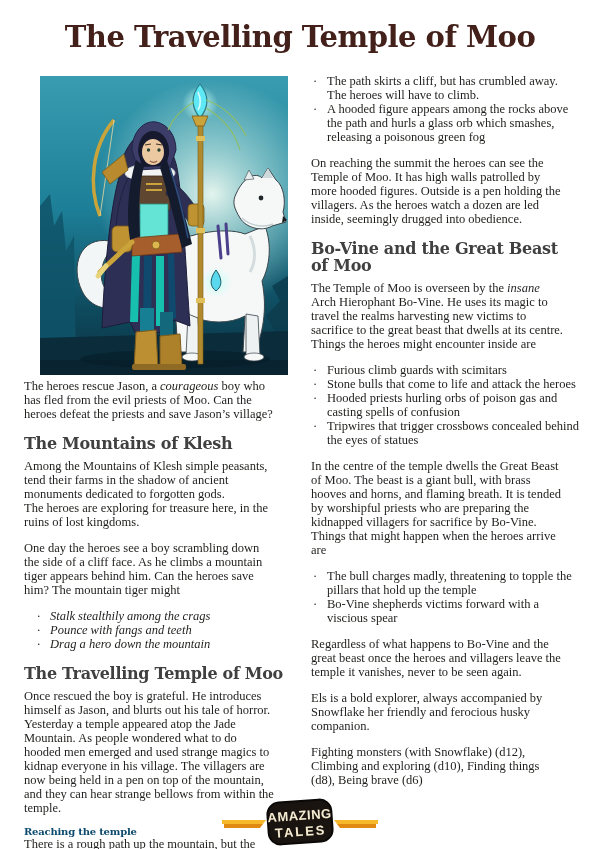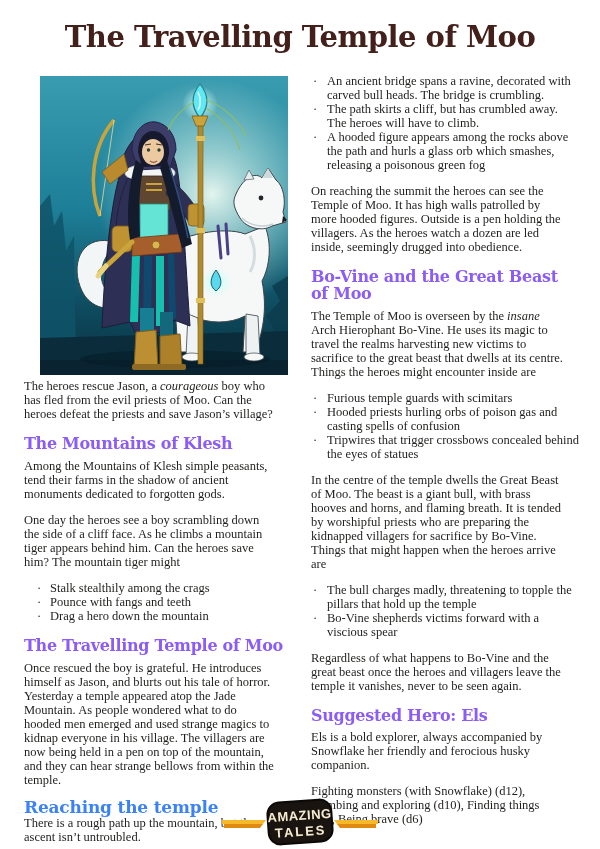--- a/index.html
+++ b/index.html
@@ -14,29 +14,29 @@
     color:#43201a;letter-spacing:-0.5px;margin:0;
   }
   .col{position:absolute;font-size:12.5px;line-height:1.12;}
   .col-left{left:24px;top:76px;width:268px;}
   .col-right{left:311px;top:74px;width:268px;}
   .illustration-frame{width:248px;height:299px;margin:0 0 4px 16px;display:block;}
   p{margin:0 16px 12px 0;}
   p .block{display:block;}
   h2{
     font-family:"DejaVu Serif",serif;font-weight:700;font-size:16px;
-    color:#8b5cf6;letter-spacing:-0.3px;margin:15px 0 6px 0;line-height:1.05;
+    color:#404040;letter-spacing:-0.3px;margin:15px 0 6px 0;line-height:1.05;
   }
   h3{
-    font-family:"DejaVu Serif",serif;font-weight:700;font-size:17px;
-    color:#3b82f6;letter-spacing:-0.2px;margin:10px 0 0 0;line-height:1.05;
+    font-family:"DejaVu Serif",serif;font-weight:700;font-size:10px;
+    color:#0c4a6e;letter-spacing:-0.2px;margin:10px 0 0 0;line-height:1.05;
   }
   em{}
   ul{list-style:none;margin:0 0 12px 0;padding:0;}
-  .col-left ul{margin-left:11px;}
+  .col-left ul{margin-left:11px;font-style:italic;}
   li{position:relative;padding-left:16px;}
   li::before{content:"·";position:absolute;left:2px;top:0;}
   .col-left li{padding-left:15px;}
   .logo{position:absolute;left:222px;top:798px;width:156px;height:48px;}
 </style>
 </head>
 <body>
 
 <div class="page">
 
@@ -151,58 +151,58 @@
       <path d="M158,16 C161,22 161,30 158,34" fill="none" stroke="#d8fcff" stroke-width="1.6"></path>
       <path d="M152,40 L168,40 L164,50 L156,50 Z" fill="#caa43a" stroke="#7a5a16" stroke-width="0.8"></path>
       <path d="M166,24 C184,30 198,44 206,60 M166,32 C186,44 196,60 200,74 M154,26 C140,34 132,44 128,54" fill="none" stroke="#8fbe62" stroke-width="1.2" opacity="0.9"></path>
     </svg>
 
     <p><span>The heroes rescue Jason, a </span><em>courageous</em><span> boy who has fled from the evil priests of Moo. Can the heroes defeat the priests and save Jason’s village?</span></p>
 
     <h2>The Mountains of Klesh</h2>
     <p>
         <span class="block">Among the Mountains of Klesh simple peasants, tend their farms in the shadow of ancient monuments dedicated to forgotten gods.</span>
+        <span class="block">The heroes are exploring for treasure here, in the ruins of lost kingdoms.</span>
       </p>
     <p>One day the heroes see a boy scrambling down the side of a cliff face. As he climbs a mountain tiger appears behind him. Can the heroes save him? The mountain tiger might</p>
     <ul>
       <li>Stalk stealthily among the crags</li>
       <li>Pounce with fangs and teeth</li>
       <li>Drag a hero down the mountain</li>
     </ul>
 
     <h2>The Travelling Temple of Moo</h2>
     <p>Once rescued the boy is grateful. He introduces himself as Jason, and blurts out his tale of horror. Yesterday a temple appeared atop the Jade Mountain. As people wondered what to do hooded men emerged and used strange magics to kidnap everyone in his village. The villagers are now being held in a pen on top of the mountain, and they can hear strange bellows from within the temple.</p>
 
     <h3>Reaching the temple</h3>
     <p>There is a rough path up the mountain, but the ascent isn’t untroubled.</p>
   </div>
 
   <div class="col col-right">
     <ul>
-      <li>An ancient bridge spans a ravine, decorated with carved bull heads. The bridge is crumbling.</li>
       <li>The path skirts a cliff, but has crumbled away. The heroes will have to climb.</li>
       <li>A hooded figure appears among the rocks above the path and hurls a glass orb which smashes, releasing a poisonous green fog</li>
     </ul>
     <p>On reaching the summit the heroes can see the Temple of Moo. It has high walls patrolled by more hooded figures. Outside is a pen holding the villagers. As the heroes watch a dozen are led inside, seemingly drugged into obedience.</p>
 
     <h2>Bo-Vine and the Great Beast of Moo</h2>
     <p><span>The Temple of Moo is overseen by the </span><em>insane</em><span> Arch Hierophant Bo-Vine. He uses its magic to travel the realms harvesting new victims to sacrifice to the great beast that dwells at its centre. Things the heroes might encounter inside are</span></p>
     <ul>
-      <li>Furious temple guards with scimitars</li>
+      <li>Furious climb guards with scimitars</li>
+      <li>Stone bulls that come to life and attack the heroes</li>
       <li>Hooded priests hurling orbs of poison gas and casting spells of confusion</li>
       <li>Tripwires that trigger crossbows concealed behind the eyes of statues</li>
     </ul>
     <p>In the centre of the temple dwells the Great Beast of Moo. The beast is a giant bull, with brass hooves and horns, and flaming breath. It is tended by worshipful priests who are preparing the kidnapped villagers for sacrifice by Bo-Vine. Things that might happen when the heroes arrive are</p>
     <ul>
       <li>The bull charges madly, threatening to topple the pillars that hold up the temple</li>
       <li>Bo-Vine shepherds victims forward with a viscious spear</li>
     </ul>
     <p>Regardless of what happens to Bo-Vine and the great beast once the heroes and villagers leave the temple it vanishes, never to be seen again.</p>
 
-    <h2>Suggested Hero: Els</h2>
     <p>Els is a bold explorer, always accompanied by Snowflake her friendly and ferocious husky companion.</p>
     <p>Fighting monsters (with Snowflake) (d12), Climbing and exploring (d10), Finding things (d8), Being brave (d6)</p>
   </div>
 
   <svg class="logo" viewBox="0 0 156 48" role="img">
     <polygon points="0,22 44,22 41,26 0,26" fill="#f7b92c"></polygon>
     <polygon points="2,26 41,26 38,30 2,30" fill="#e08a12"></polygon>
     <polygon points="156,22 112,22 115,26 156,26" fill="#f7b92c"></polygon>
     <polygon points="154,26 115,26 118,30 154,30" fill="#e08a12"></polygon>
     <g transform="rotate(-4 78 24)">

